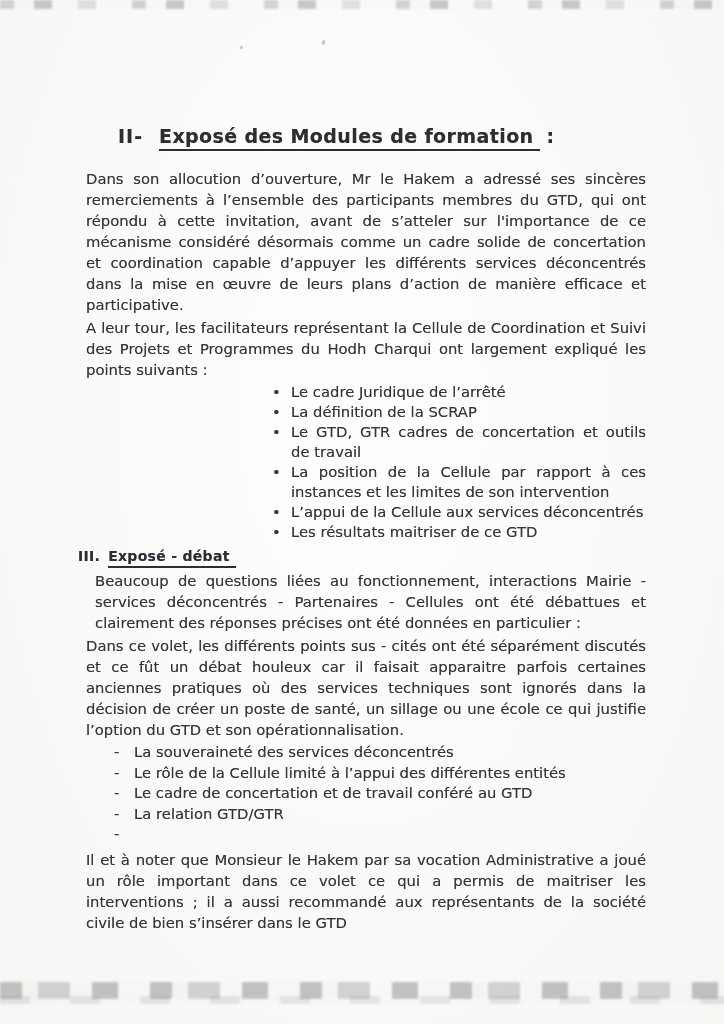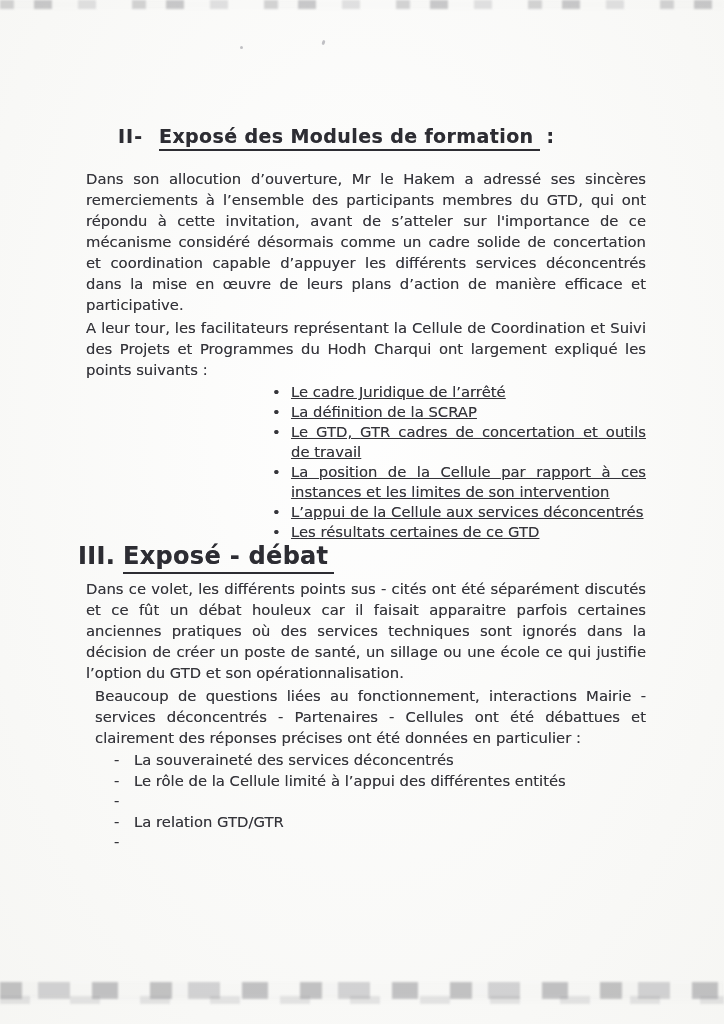--- a/index.html
+++ b/index.html
@@ -82,25 +82,25 @@
     list-style: none;
     margin: 2px 0 4px 0;
     padding: 0 0 0 194px;
   }
   ul.blist li {
     display: flex;
     line-height: 20px;
     text-align: justify;
   }
   ul.blist .marker { flex: 0 0 19px; }
-  ul.blist .item-text { flex: 1; text-decoration: underline; }
+  ul.blist .item-text { flex: 1; }
 
   .heading3 {
-    margin: 4px 0 11px 0;
-    font-size: 24px;
+    margin: 4px 0 3px 0;
+    font-size: 14px;
     font-weight: 700;
     letter-spacing: 0.3px;
     color: #2d2d33;
   }
   .heading3 .numeral { margin-right: 8px; font-weight: 600; }
 
   ul.dlist {
     list-style: none;
     margin: 2px 0 4px 0;
     padding: 0 0 0 36px;
@@ -141,50 +141,52 @@
       <li>
           <span class="marker">•</span>
           <span class="item-text">La position de la Cellule par rapport à ces instances et les limites de son intervention</span>
         </li>
       <li>
           <span class="marker">•</span>
           <span class="item-text">L’appui de la Cellule aux services déconcentrés</span>
         </li>
       <li>
           <span class="marker">•</span>
-          <span class="item-text">Les résultats certaines de ce GTD</span>
+          <span class="item-text">Les résultats maitriser de ce GTD</span>
         </li>
     </ul>
 
     <h3 class="heading3"><span class="numeral">III.</span><span class="underline">Exposé - débat</span></h3>
 
+    <p class="para indented">Beaucoup de questions liées au fonctionnement, interactions Mairie - services déconcentrés - Partenaires - Cellules ont été débattues et clairement des réponses précises ont été données en particulier :</p>
+
     <p class="para">Dans ce volet, les différents points sus - cités ont été séparément discutés et ce fût un débat houleux car il faisait apparaitre parfois certaines anciennes pratiques où des services techniques sont ignorés dans la décision de créer un poste de santé, un sillage ou une école ce qui justifie l’option du GTD et son opérationnalisation.</p>
-
-    <p class="para indented">Beaucoup de questions liées au fonctionnement, interactions Mairie - services déconcentrés - Partenaires - Cellules ont été débattues et clairement des réponses précises ont été données en particulier :</p>
 
     <ul class="dlist">
       <li>
           <span class="marker">-</span>
           <span class="item-text">La souveraineté des services déconcentrés</span>
         </li>
       <li>
           <span class="marker">-</span>
           <span class="item-text">Le rôle de la Cellule limité à l’appui des différentes entités</span>
         </li>
       <li>
           <span class="marker">-</span>
+          <span class="item-text">Le cadre de concertation et de travail conféré au GTD</span>
         </li>
       <li>
           <span class="marker">-</span>
           <span class="item-text">La relation GTD/GTR</span>
         </li>
       <li>
           <span class="marker">-</span>
         </li>
     </ul>
 
 
+    <p class="para">Il et à noter que Monsieur le Hakem par sa vocation Administrative a joué un rôle important dans ce volet ce qui a permis de maitriser les interventions ; il a aussi recommandé aux représentants de la société civile de bien s’insérer dans le GTD</p>
 
   </div>
 
   <div class="scan-band bottom"></div>
 
 </div>
 
 </body></html>

